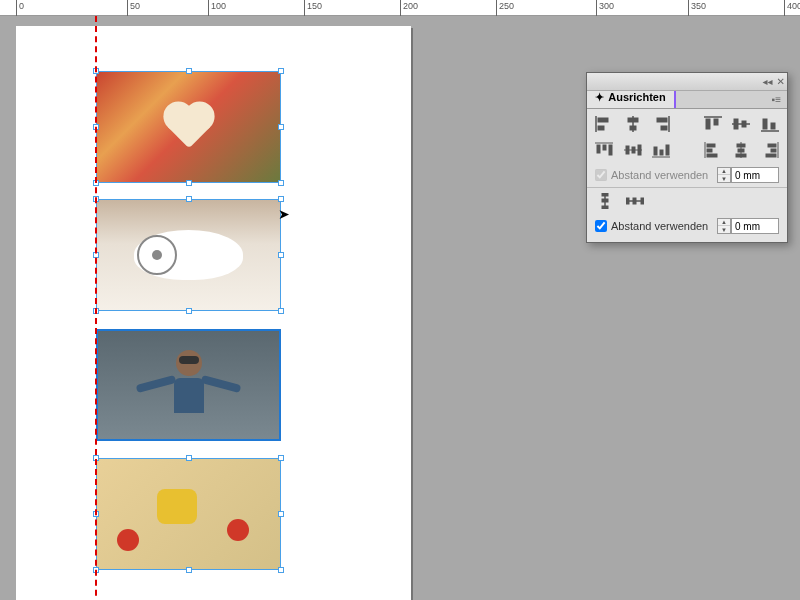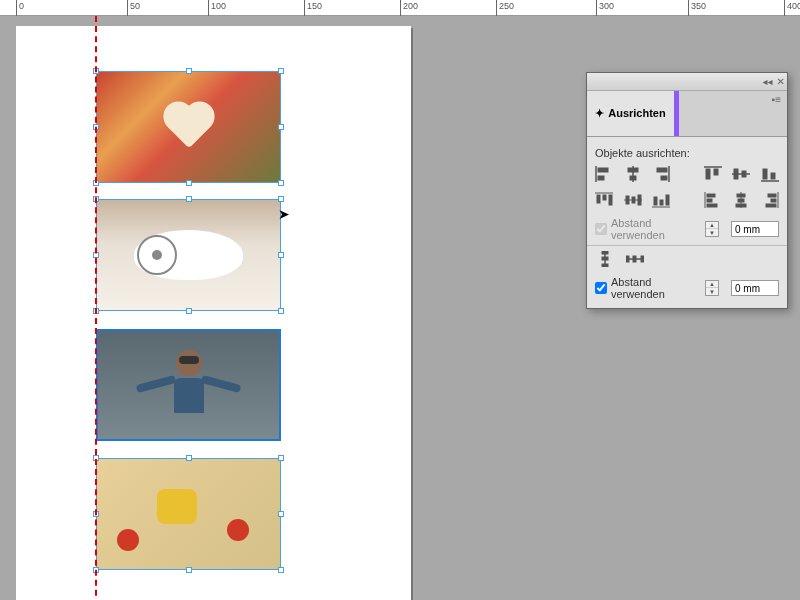--- a/index.html
+++ b/index.html
@@ -35,35 +35,35 @@
 .pilot .arm.l{left:-30px;transform:rotate(-15deg)}.pilot .arm.r{right:-30px;transform:rotate(15deg)}
 .img4 { background:linear-gradient(135deg,#e8d098 0%,#d4c088 100%); }
 .veggie { position:absolute;border-radius:50%; }
 .tomato{width:22px;height:22px;background:#d03828;}
 .pepper{width:40px;height:35px;background:#e8c030;border-radius:8px;}
 .cursor { position:absolute;top:190px;left:278px;z-index:10;font-size:14px;color:#000; }
 .panel { position:absolute;top:72px;right:12px;width:202px;background:#e4e4e4;border:1px solid #666;box-shadow:3px 3px 8px rgba(0,0,0,0.3); }
 .panel-titlebar { height:18px;background:linear-gradient(#e8e8e8,#d0d0d0);border-bottom:1px solid #aaa;display:flex;align-items:center;justify-content:flex-end;padding:0 2px;gap:4px; }
 .panel-titlebar span { font-size:10px;color:#666;cursor:default; }
 .panel-tabs { display:flex;background:#d0d0d0;border-bottom:1px solid #999; }
-.panel-tab { padding:16px 8px;background:#e4e4e4;border-right:5px solid #8b5cf6;font-size:11px;font-weight:bold; }
+.panel-tab { padding:0 8px;background:#e4e4e4;border-right:2px solid #8b5cf6;font-size:11px;font-weight:bold; }
 .panel-menu { margin-left:auto;padding:3px 6px;font-size:10px;color:#666; }
 .panel-body { padding:6px 8px; }
 .section-label { font-size:11px;color:#333;margin:4px 0 6px; }
 .icon-row { display:flex;gap:10px;margin-bottom:8px; }
 .icon-row.split { justify-content:flex-start; }
 .icon-row .gap { width:14px; }
 .align-icon { width:20px;height:18px;display:flex;align-items:center;justify-content:center;cursor:pointer; }
 .align-icon svg { width:18px;height:16px; }
 .align-icon svg * { stroke:#555;fill:#555; }
 .opt-row { display:flex;align-items:center;gap:4px;margin:2px 0; }
 .opt-row input[type=checkbox] { width:12px;height:12px; }
 .opt-row label { font-size:11px;color:#888; }
 .opt-row label.active { color:#333; }
-.num-input { display:flex;align-items:center;margin-left:auto;gap:12px; }
+.num-input { display:flex;align-items:center;margin-left:auto; }
 .spinner { display:flex;flex-direction:column;border:1px solid #999;background:#f0f0f0; }
 .spinner span { width:12px;height:7px;display:flex;align-items:center;justify-content:center;font-size:6px;color:#555;border-bottom:1px solid #ccc;cursor:pointer; }
 .spinner span:last-child{border:0}
 .num-field { width:48px;height:16px;border:1px solid #999;background:#fff;padding:0 3px;font-size:10px; }
 .align-to-row { display:flex;align-items:center;justify-content:flex-end;gap:4px;margin:6px 0 10px; }
 .align-to-row label { font-size:11px;color:#333; }
 .align-to-btn { width:26px;height:18px;border:1px solid #888;background:#f0f0f0;display:flex;align-items:center;justify-content:center;position:relative; }
 .align-to-btn::after { content:"▾";position:absolute;right:-2px;bottom:-3px;font-size:7px;color:#555; }
 .align-to-btn svg { width:14px;height:12px; }
 .divider { height:1px;background:#bbb;margin:4px -8px; }
@@ -167,21 +167,20 @@
 <div class="panel">
   <div class="panel-titlebar">
     <span>◂◂</span>
     <span>✕</span>
   </div>
   <div class="panel-tabs">
     <div class="panel-tab"><span style="margin-right:4px">✦</span><span>Ausrichten</span></div>
     <div class="panel-menu">▪≡</div>
   </div>
   <div class="panel-body">
-    <div class="section-label">Objekte ausrichten:</div>
     <div class="icon-row split">
       <div class="align-icon">
           <svg viewBox="0 0 18 16">
             <line x1="1" y1="0" x2="1" y2="16" stroke-width="1.5"></line>
             <rect x="3" y="2" width="10" height="4"></rect>
             <rect x="3" y="10" width="6" height="4"></rect>
           </svg>
         </div>
       <div class="align-icon">
           <svg viewBox="0 0 18 16">

